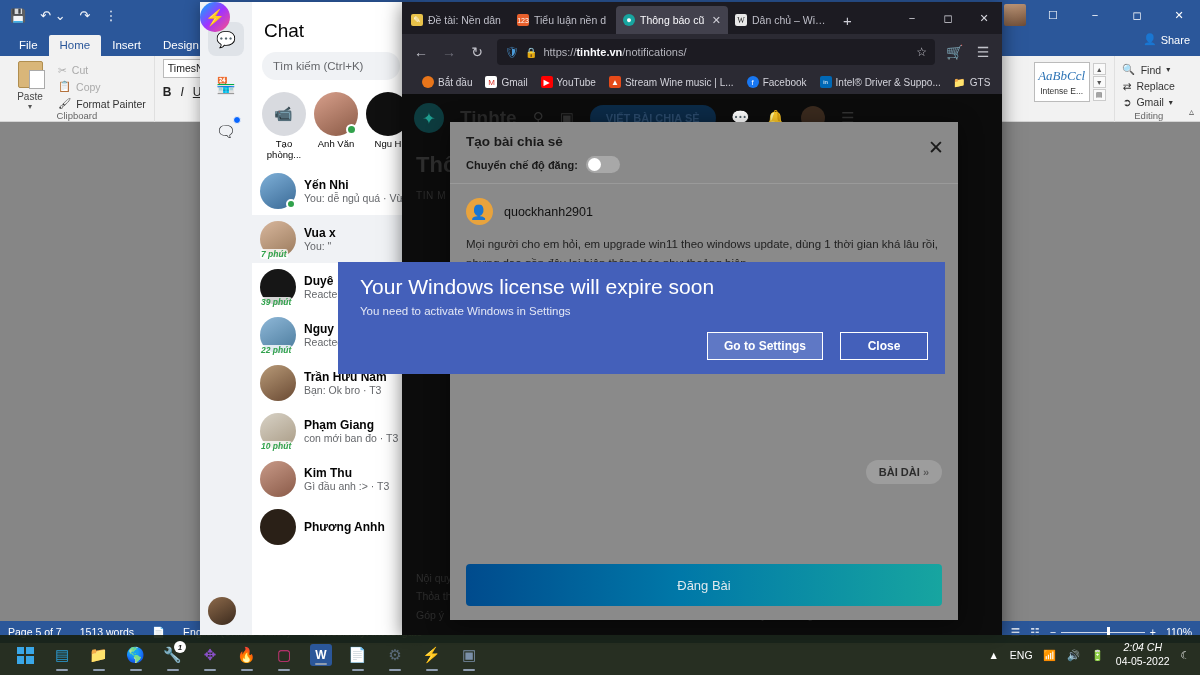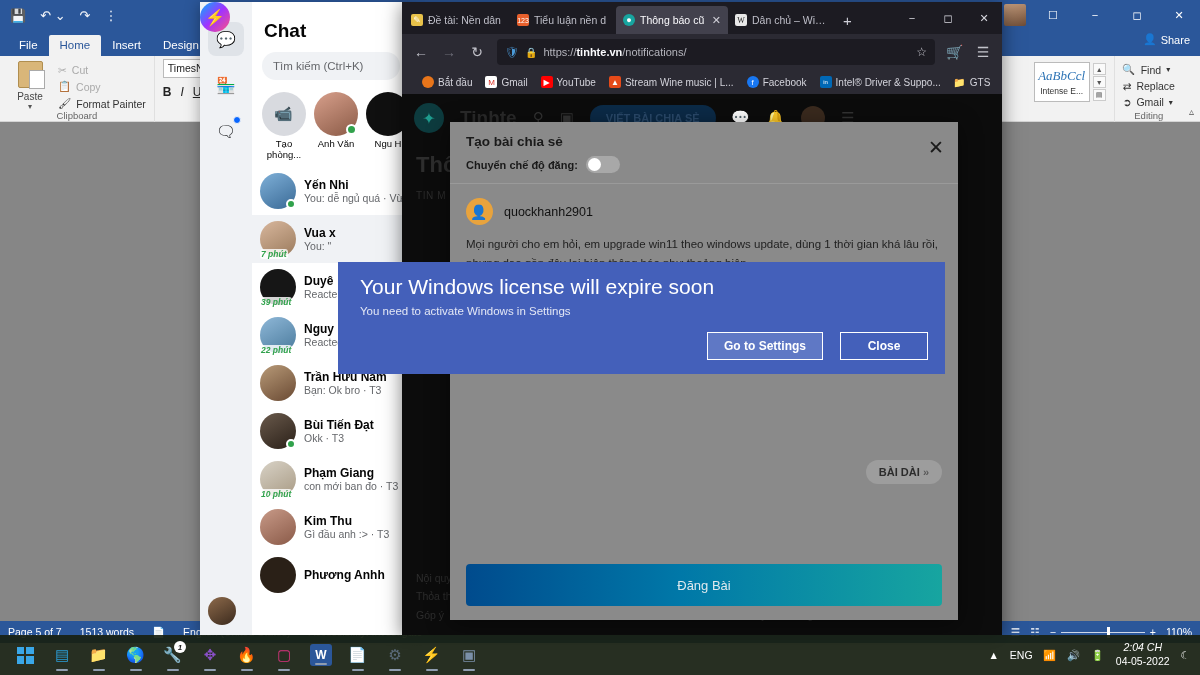--- a/index.html
+++ b/index.html
@@ -107,21 +107,21 @@
   .rail-ic.sel { background: #dfe3e8; }
   .rail-dot {
     position: absolute; top: 2px; right: 3px; width: 8px; height: 8px; border-radius: 50%;
     background: #0866ff; border: 1.5px solid #f0f2f5;
   }
   .msg-av-bottom {
     position: absolute; left: 8px; bottom: 10px; width: 28px; height: 28px; border-radius: 50%;
     background: linear-gradient(150deg,#8d6a4b,#3b2a1d);
   }
   .msg-main { position: absolute; left: 52px; top: 0; right: 0; bottom: 0; background: #fff; }
-  .msg-title { font-size: 19px; font-weight: bold; color: #050505; padding: 18px 0 10px 12px; }
+  .msg-title { font-size: 19px; font-weight: normal; color: #050505; padding: 18px 0 10px 12px; }
   .msg-search {
     margin: 0 10px 8px; height: 28px; background: #f0f2f5; border-radius: 14px;
     display: flex; align-items: center; padding: 0 11px; font-size: 11.5px; color: #65676b;
   }
   .story-row { display: flex; gap: 8px; padding: 4px 0 6px 10px; }
   .story { width: 48px; text-align: center; }
   .story-ring { width: 44px; height: 44px; border-radius: 50%; position: relative; margin: 0 auto; }
   .story-ring .grn {
     position: absolute; right: 1px; bottom: 1px; width: 11px; height: 11px; border-radius: 50%;
     background: #31a24c; border: 2px solid #fff;
@@ -490,29 +490,20 @@
             </div>
         </div>
         <div class="chat-row">
           <div class="chat-av" style="background:linear-gradient(150deg,#b89a78,#6a4a33);"></div>
           <div class="chat-txt">
               <div class="chat-nm">Trần Hữu Nam</div>
             <div class="chat-prev">Bạn: Ok bro · T3</div>
             </div>
         </div>
         <div class="chat-row">
-          <div class="chat-av" style="background:linear-gradient(150deg,#6a5a4c,#2a2018);">
-              <i class="grn"></i>
-            </div>
-          <div class="chat-txt">
-              <div class="chat-nm">Bùi Tiến Đạt</div>
-            <div class="chat-prev">Okk · T3</div>
-            </div>
-        </div>
-        <div class="chat-row">
           <div class="chat-av" style="background:linear-gradient(150deg,#d8d2c6,#a89a84);">
               <i class="tm">10 phút</i>
             </div>
           <div class="chat-txt">
               <div class="chat-nm">Phạm Giang</div>
             <div class="chat-prev">con mới ban đo · T3</div>
             </div>
         </div>
         <div class="chat-row">
           <div class="chat-av" style="background:linear-gradient(150deg,#c89a88,#8a5a48);"></div>

